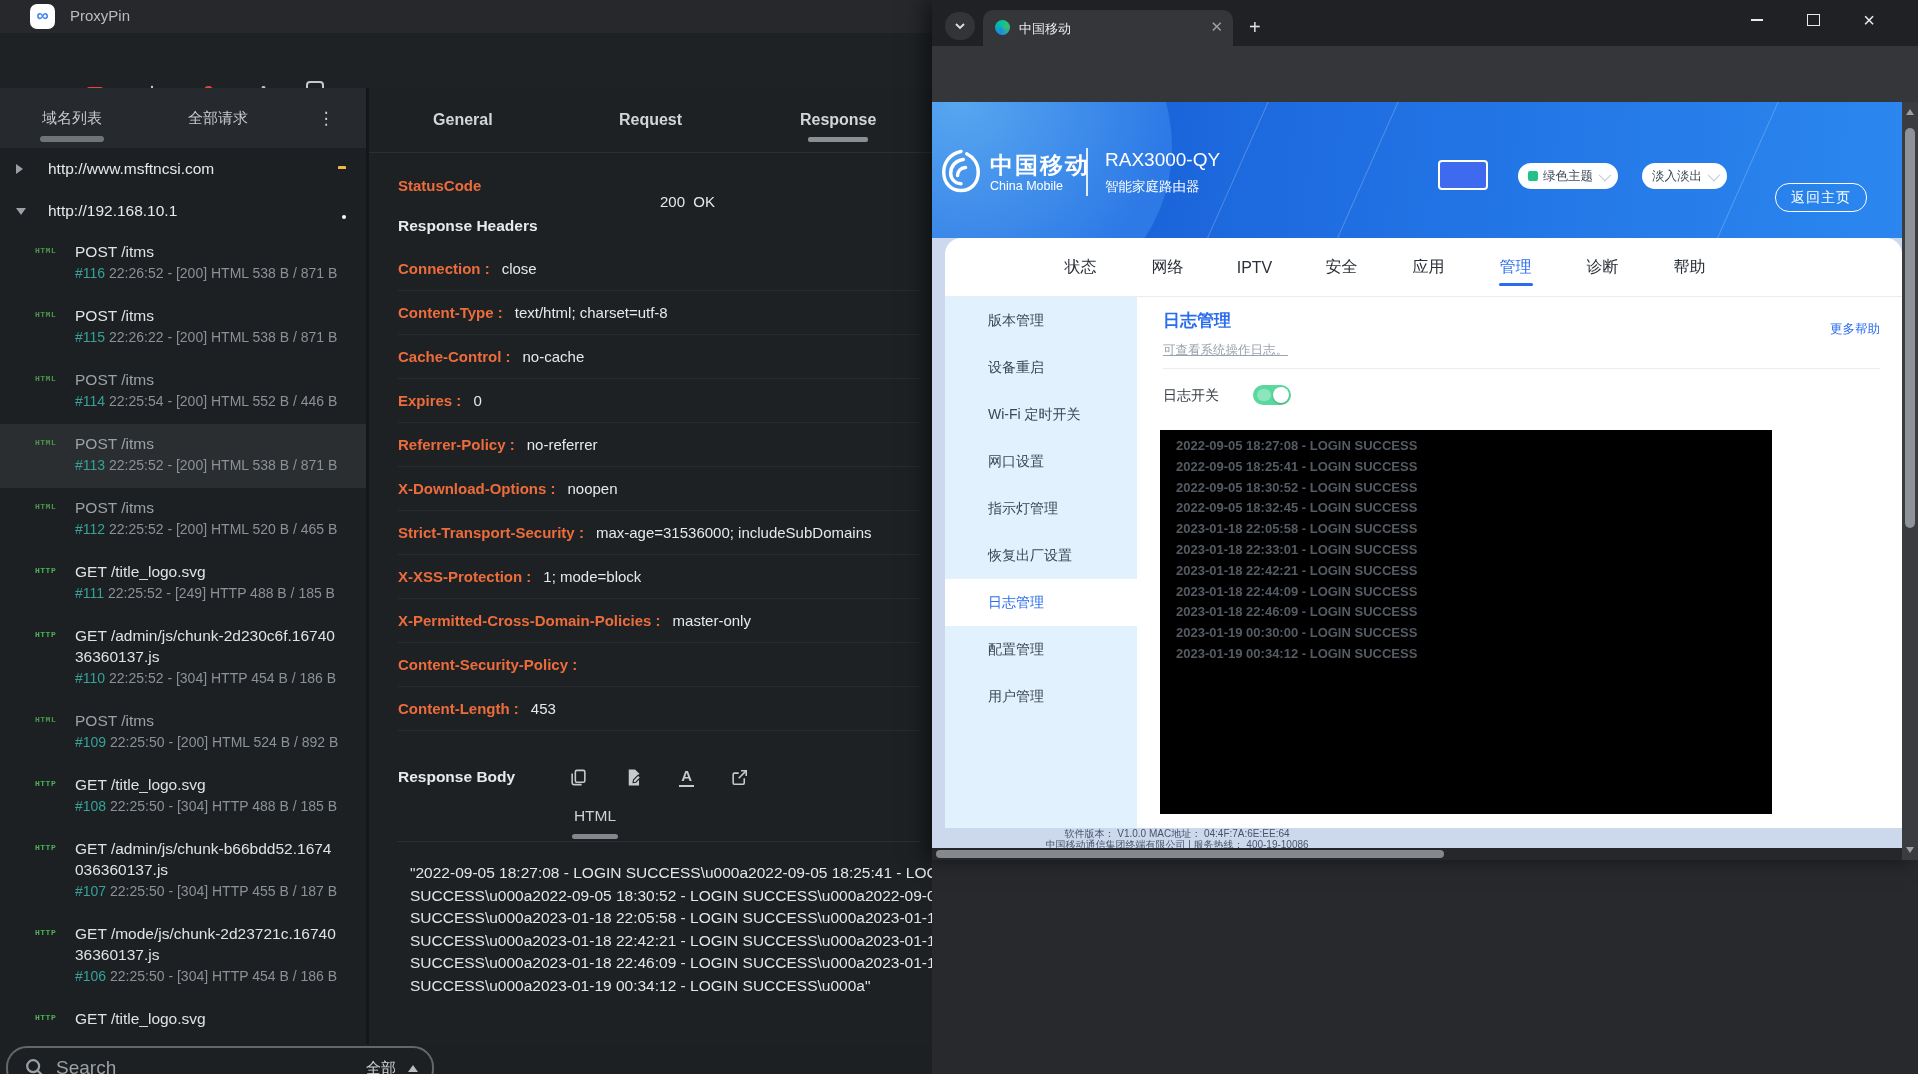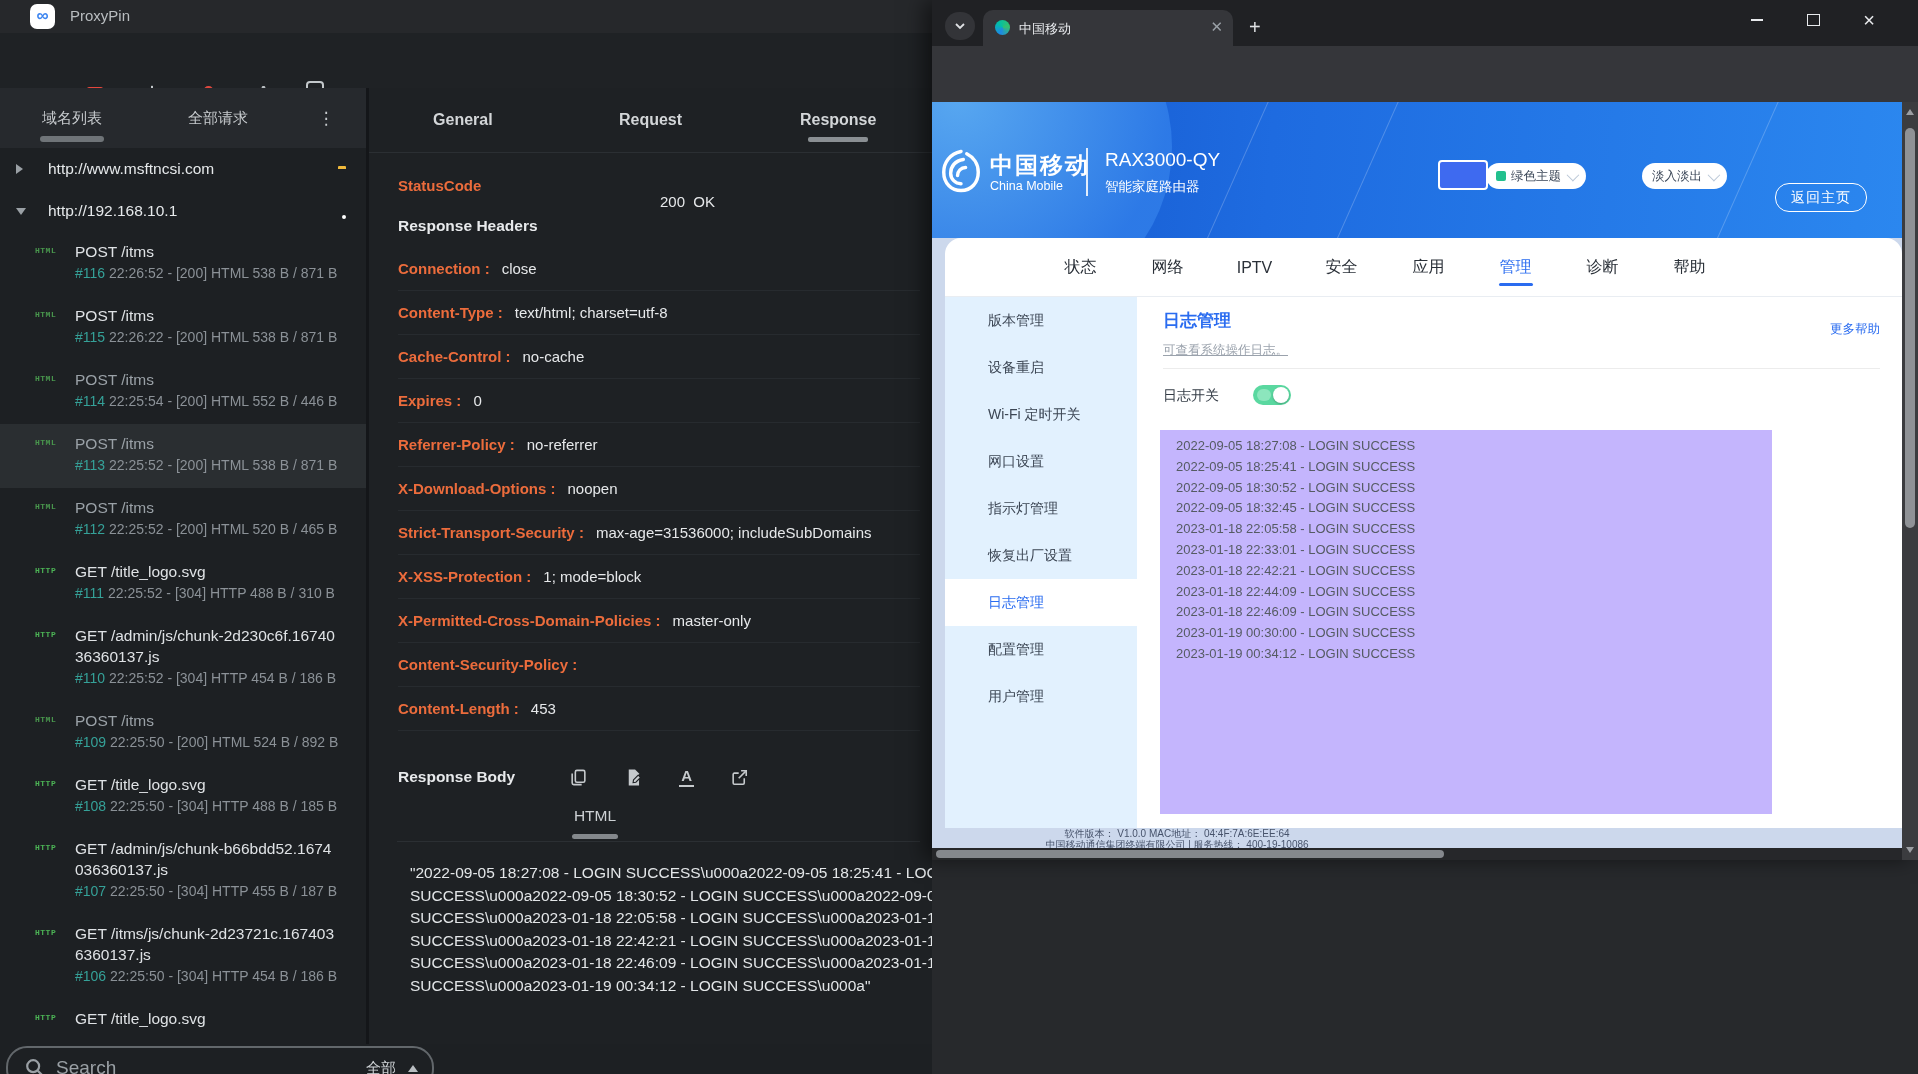--- a/index.html
+++ b/index.html
@@ -131,21 +131,21 @@
   .sb-it.active{background:#fff;color:#2a6cf0;}
   #content{position:absolute;left:192px;top:59px;width:765px;height:531px;background:#fff;}
   .pg-title{position:absolute;left:26px;top:12px;font-size:17px;font-weight:bold;color:#2a6cf0;}
   .more{position:absolute;right:22px;top:24px;font-size:12.5px;color:#2a6cf0;}
   .pg-desc{position:absolute;left:26px;top:45px;font-size:12.5px;color:#9aa2ac;text-decoration:underline;}
   .pg-div{position:absolute;left:26px;top:71px;width:717px;height:1px;background:#ececec;}
   .sw-label{position:absolute;left:26px;top:90px;font-size:14px;color:#343c46;}
   .toggle{position:absolute;left:116px;top:88px;width:38px;height:20px;border-radius:10px;background:#5ad8a0;}
   .toggle::before{content:"";position:absolute;left:4px;top:4px;width:14px;height:12px;border-radius:7px;background:#8ce6bd;}
   .toggle::after{content:"";position:absolute;right:2px;top:2px;width:16px;height:16px;border-radius:50%;background:#fff;box-shadow:0 1px 2px rgba(0,0,0,.25);}
-  .logbox{position:absolute;left:23px;top:133px;width:612px;height:384px;background:#c4b5fd;padding:6px 0 0 16px;box-sizing:border-box;}
+  .logbox{position:absolute;left:23px;top:133px;width:612px;height:384px;background:#000000;padding:6px 0 0 16px;box-sizing:border-box;font-weight:bold;}
   .logline{font-size:13px;line-height:20.8px;color:#555b63;white-space:nowrap;}
   
   #pgfoot{position:absolute;left:0;top:726px;width:970px;height:22px;background:#ccd8ec;}
   .pf-line{width:490px;text-align:center;font-size:10px;line-height:11px;color:#47536b;}
   #hscroll{position:absolute;left:0;top:746px;width:970px;height:12px;background:#26272a;}
   #hthumb{position:absolute;left:4px;top:2px;width:508px;height:8px;border-radius:4px;background:#85888d;}
   #vscroll{position:absolute;left:970px;top:102px;width:16px;height:758px;background:#3b3c3f;}
   .vs-arrow{position:absolute;left:4px;width:0;height:0;border-left:4px solid transparent;border-right:4px solid transparent;}
   .vs-up{top:7px;border-bottom:6px solid #9b9ea2;}
   .vs-dn{bottom:7px;border-top:6px solid #9b9ea2;}
@@ -246,21 +246,21 @@
 
           <div class="req">
             <span class="badge">HTML</span>
             <div class="rq-t dim">POST /itms</div>
             <div class="rq-s"><span class="num">#112</span><span> 22:25:52 - [200]  HTML 520 B / 465 B</span></div>
           </div>
 
           <div class="req">
             <span class="badge http">HTTP</span>
             <div class="rq-t">GET /title_logo.svg</div>
-            <div class="rq-s"><span class="num">#111</span><span> 22:25:52 - [304]  HTTP 488 B / 310 B</span></div>
+            <div class="rq-s"><span class="num">#111</span><span> 22:25:52 - [249]  HTTP 488 B / 185 B</span></div>
           </div>
 
           <div class="req">
             <span class="badge http">HTTP</span>
             <div class="rq-t">GET /admin/js/chunk-2d230c6f.1674036360137.js</div>
             <div class="rq-s"><span class="num">#110</span><span> 22:25:52 - [304]  HTTP 454 B / 186 B</span></div>
           </div>
 
           <div class="req">
             <span class="badge">HTML</span>
@@ -275,21 +275,21 @@
           </div>
 
           <div class="req">
             <span class="badge http">HTTP</span>
             <div class="rq-t">GET /admin/js/chunk-b66bdd52.1674036360137.js</div>
             <div class="rq-s"><span class="num">#107</span><span> 22:25:50 - [304]  HTTP 455 B / 187 B</span></div>
           </div>
 
           <div class="req">
             <span class="badge http">HTTP</span>
-            <div class="rq-t">GET /itms/js/chunk-2d23721c.1674036360137.js</div>
+            <div class="rq-t">GET /mode/js/chunk-2d23721c.1674036360137.js</div>
             <div class="rq-s"><span class="num">#106</span><span> 22:25:50 - [304]  HTTP 454 B / 186 B</span></div>
           </div>
 
           <div class="req">
             <span class="badge http">HTTP</span>
             <div class="rq-t">GET /title_logo.svg</div>
             <div class="rq-s"><span class="num"></span><span></span></div>
           </div>
         </div>
     </div>
@@ -497,21 +497,21 @@
             <path d="M20 10 C13 11 9 16 9 22 C9 27 13 31 18 31"></path>
             <path d="M22 17 C18 17 15 20 15 24"></path>
           </g>
         </svg>
         <div class="cm-cn">中国移动</div>
         <div class="cm-en">China Mobile</div>
         <div class="vdiv"></div>
         <div class="model">RAX3000-QY</div>
         <div class="model-sub">智能家庭路由器</div>
         <div class="swatch"></div>
-        <div class="hpill" style="left:554px">
+        <div class="hpill" style="left:586px">
           <span class="gsq"></span>
           <span>绿色主题</span>
           <span class="chev"></span>
         </div>
         <div class="hpill" style="left:710px">
           <span>淡入淡出</span>
           <span class="chev"></span>
         </div>
         <div class="homebtn">返回主页</div>
       </div>

